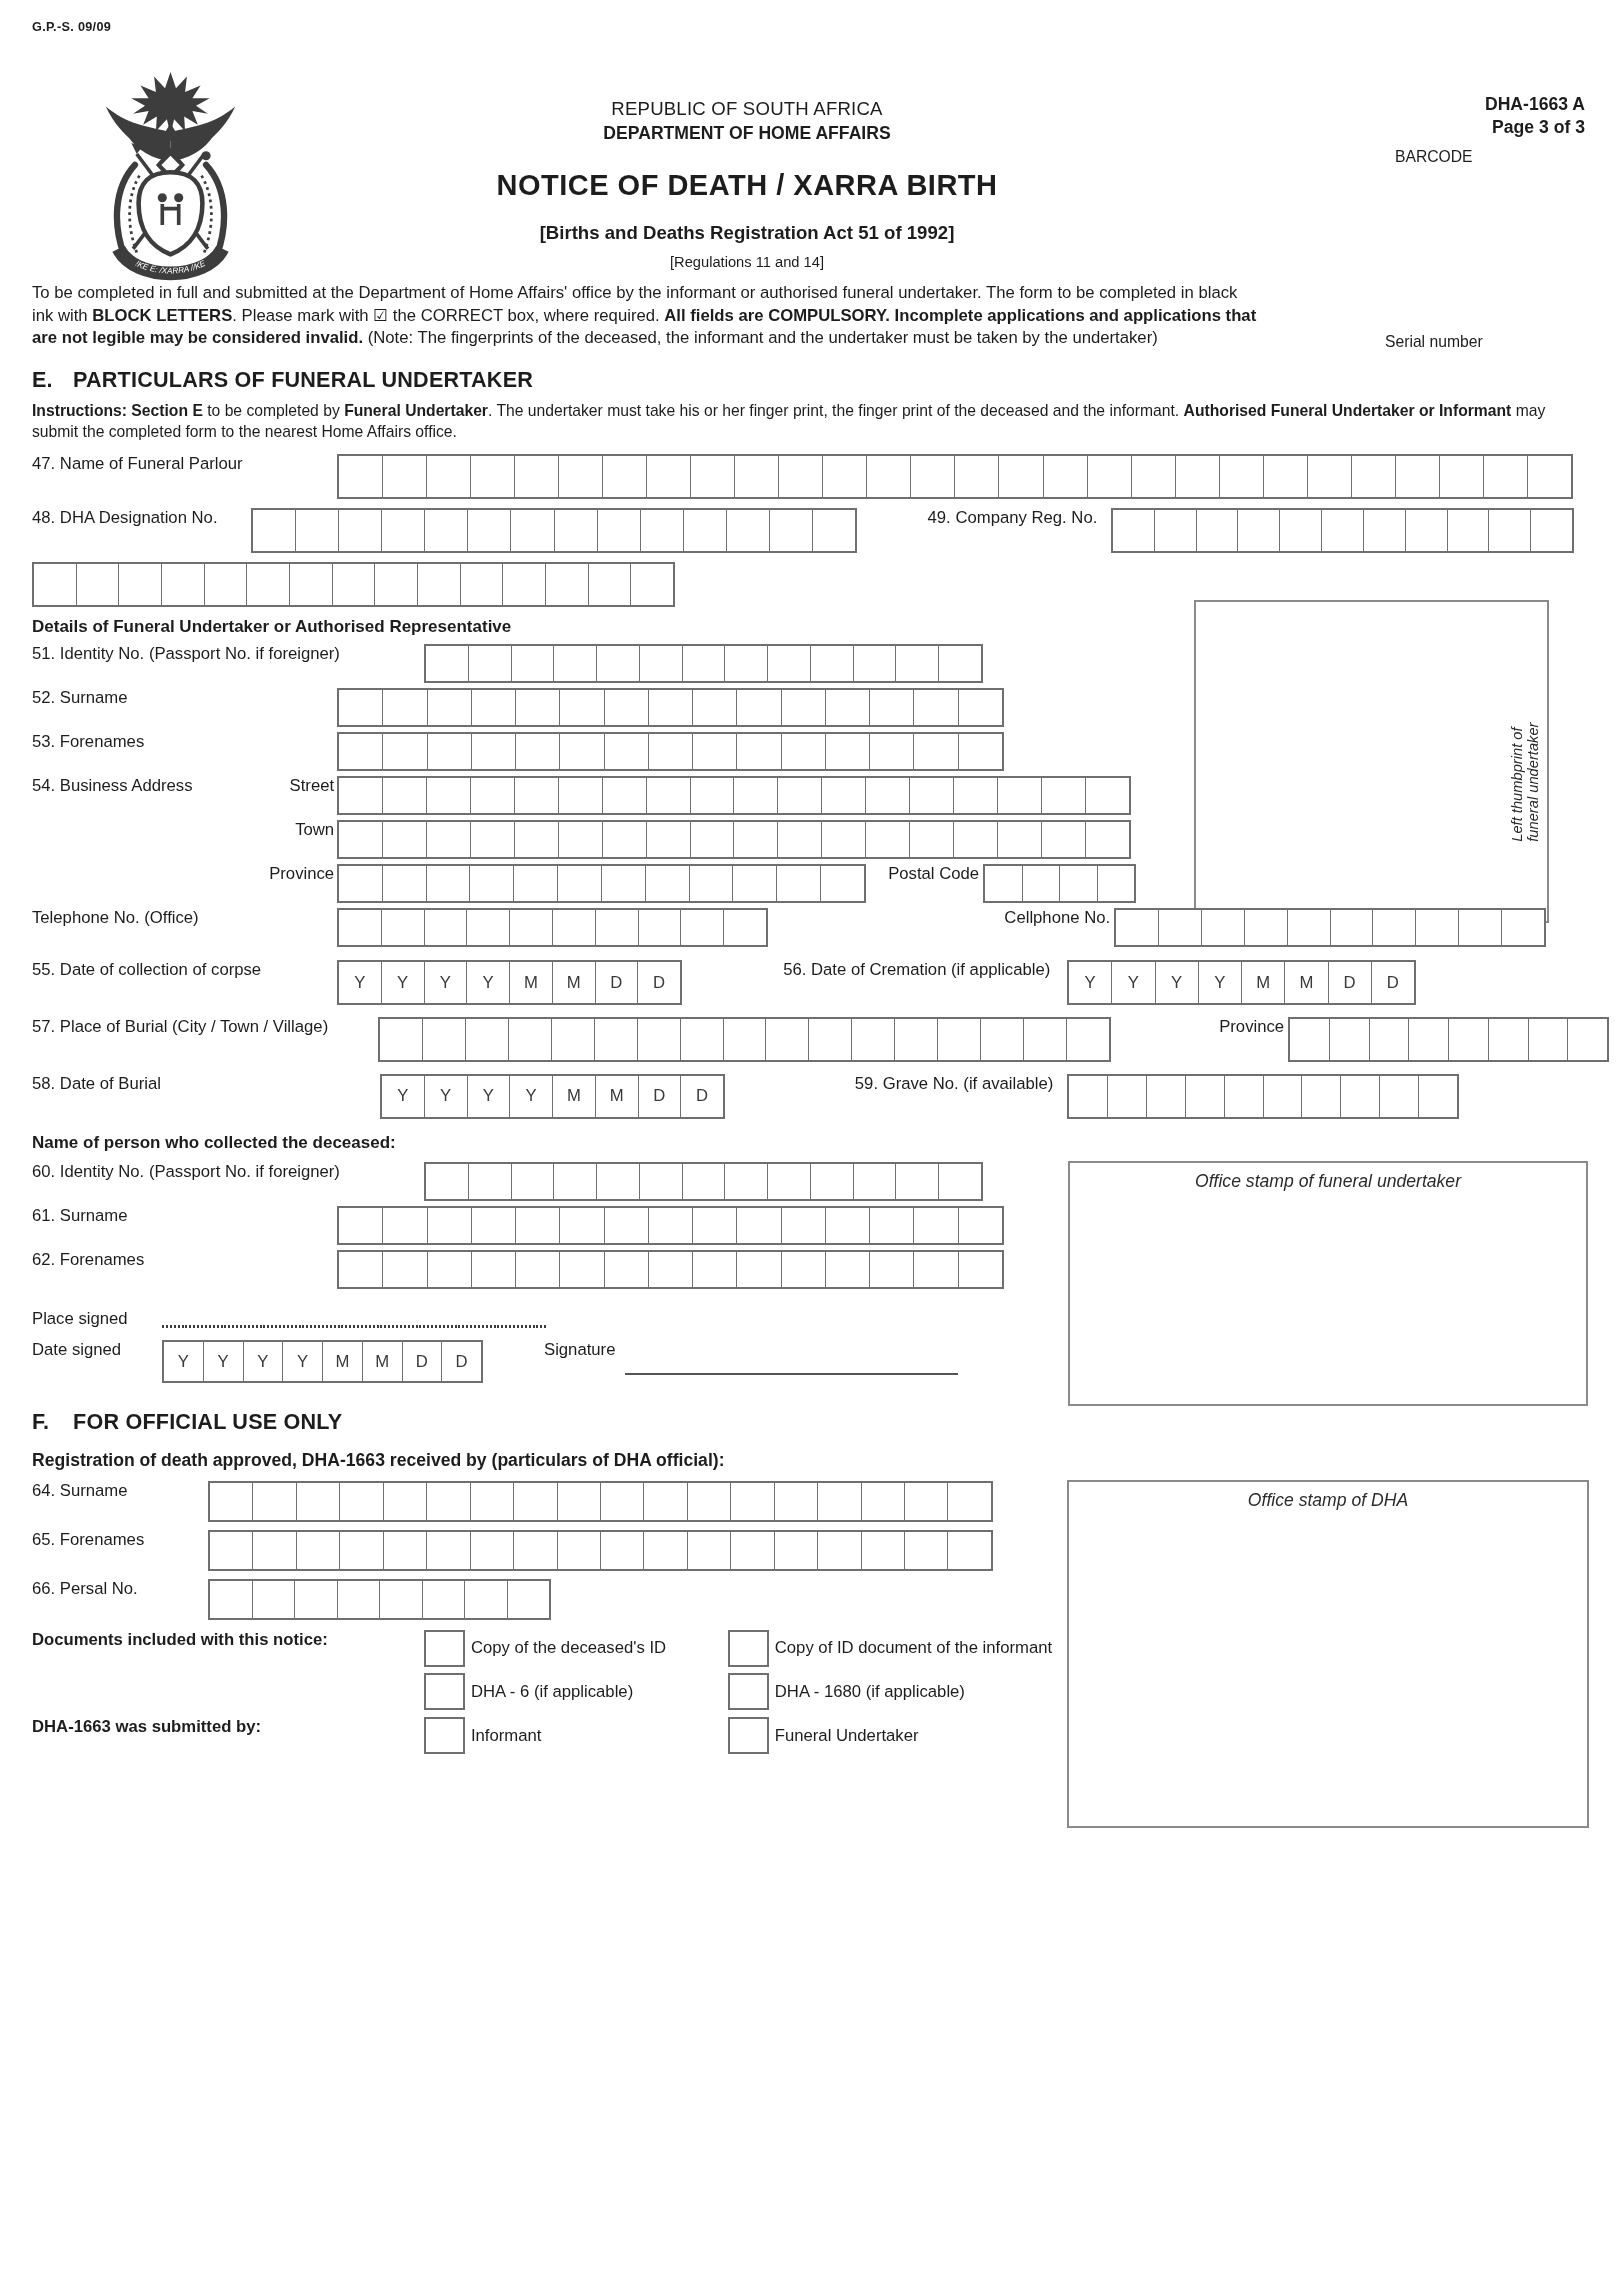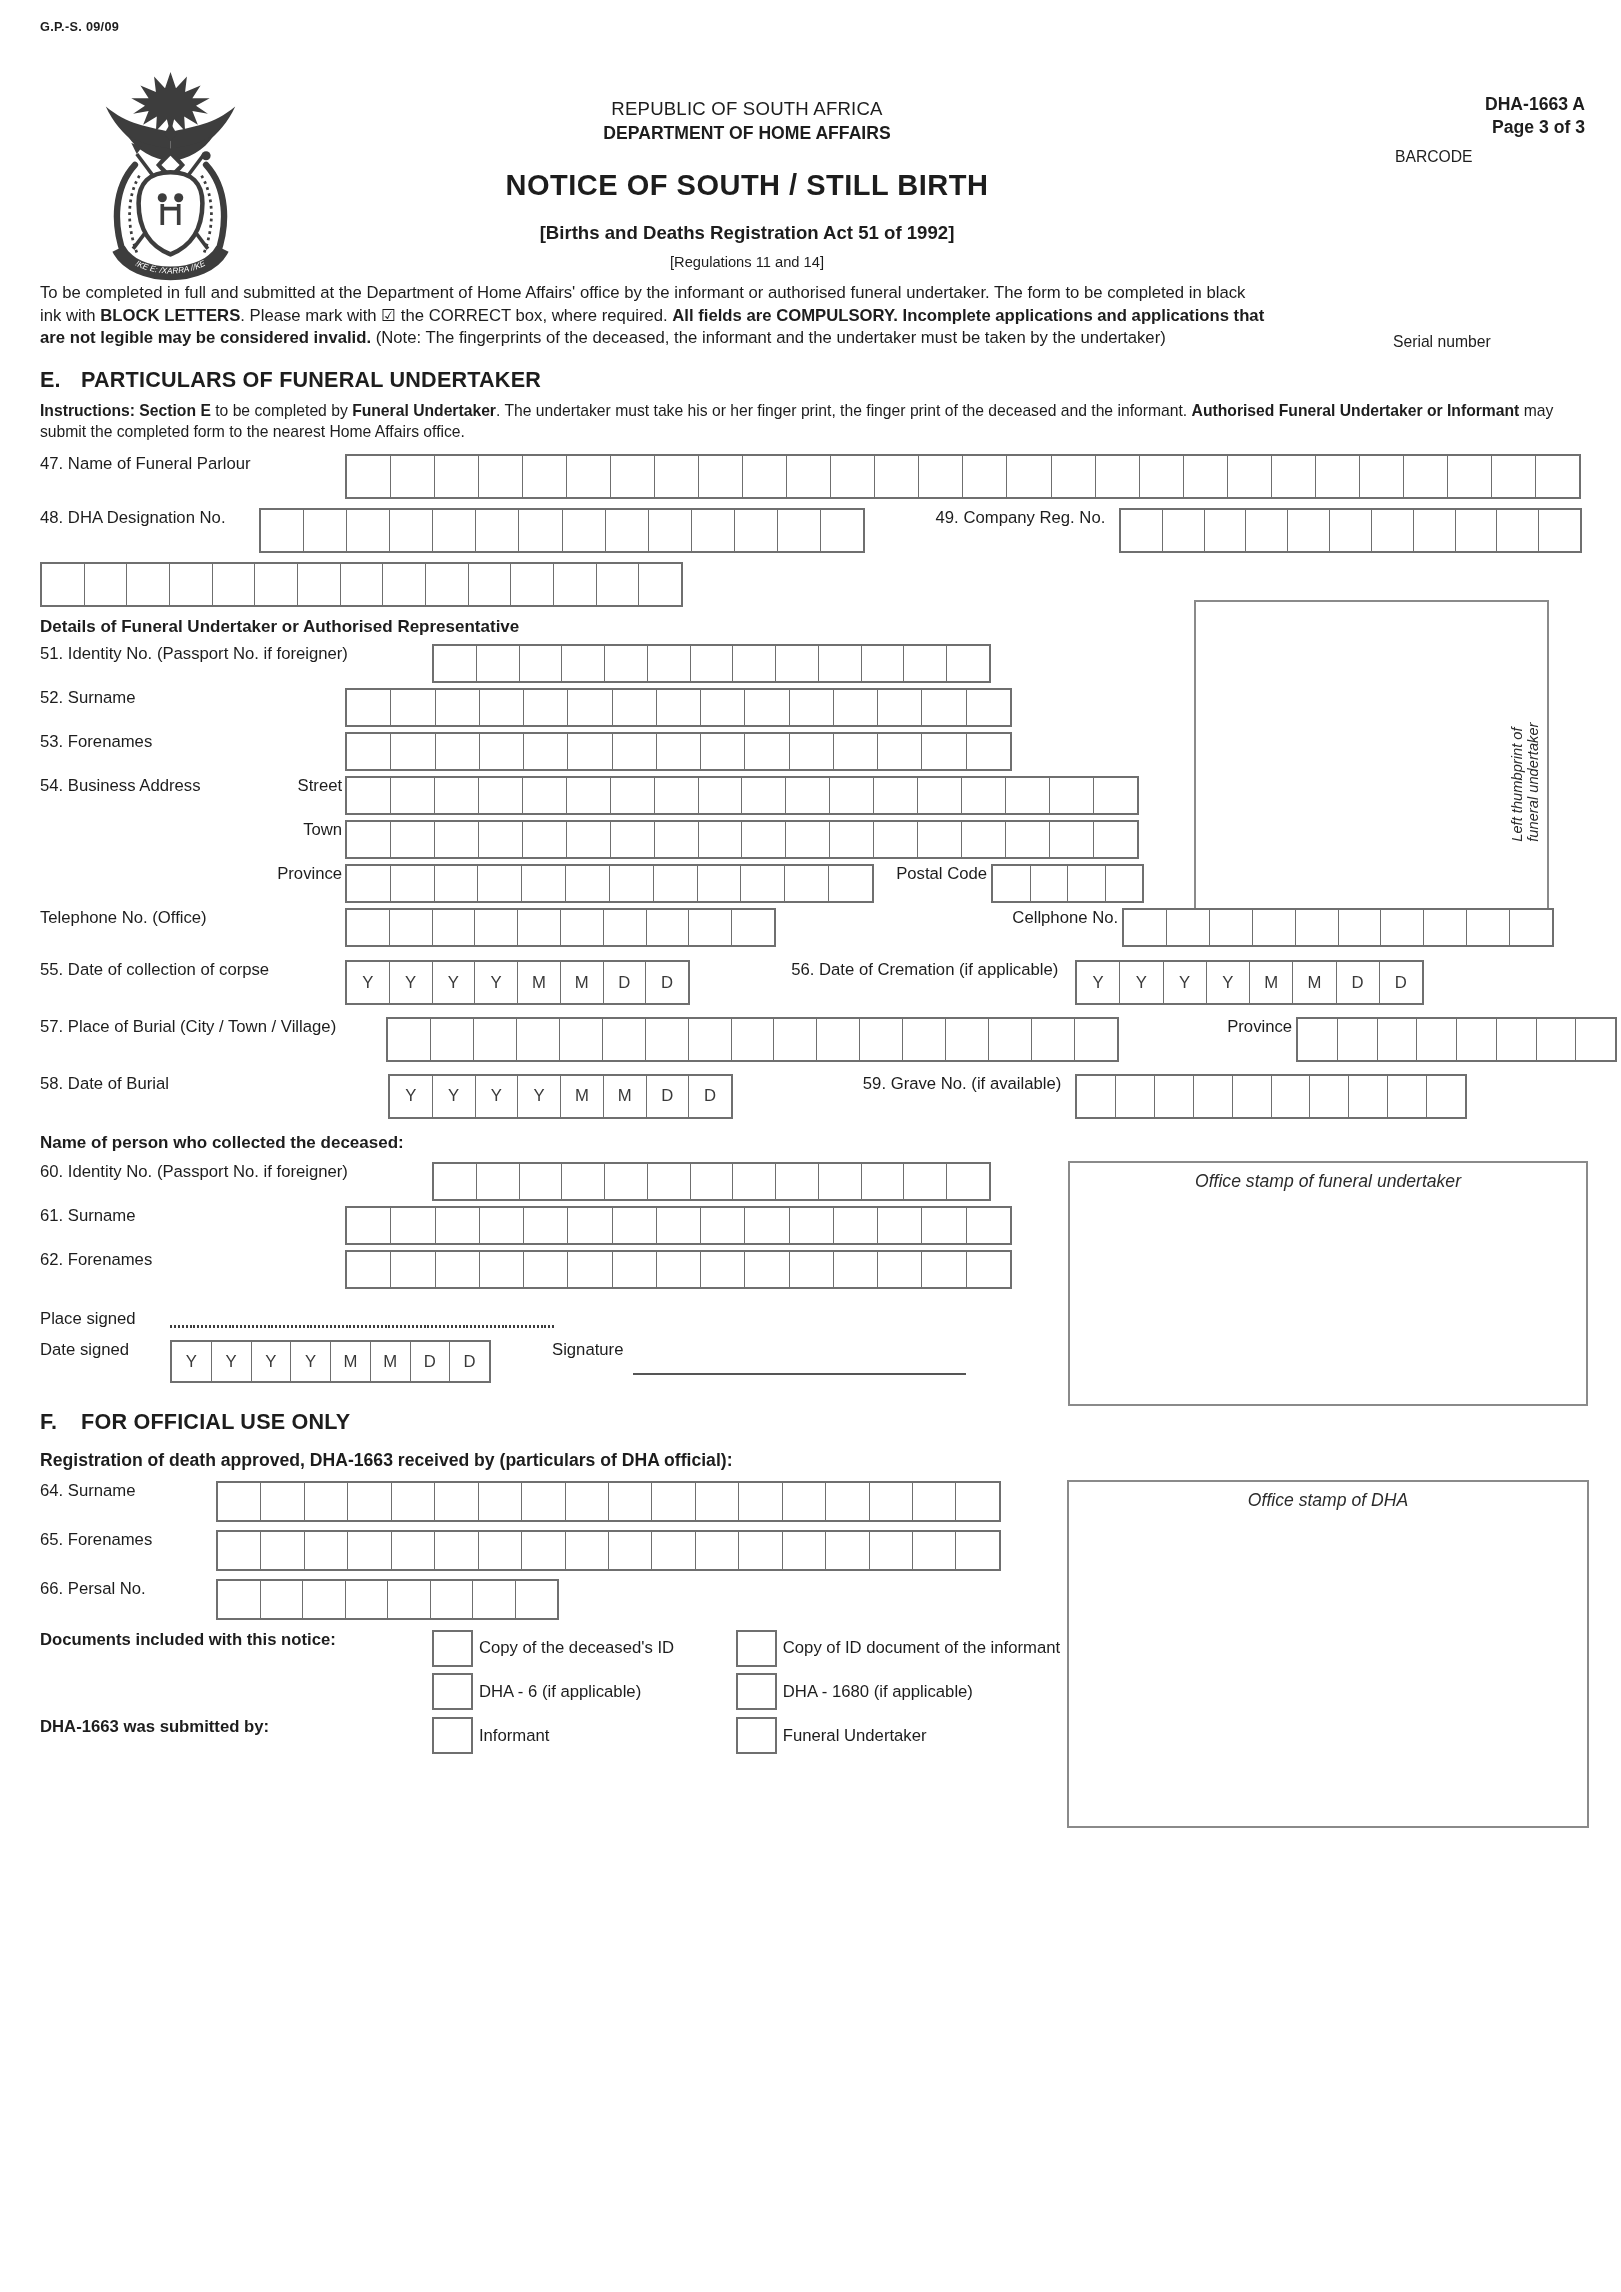--- a/index.html
+++ b/index.html
@@ -1,19 +1,19 @@
 <!DOCTYPE html>
 <html><head>
 <meta charset="utf-8">
 <style>
   * { margin:0; padding:0; box-sizing:border-box; }
   html,body { background:#ffffff; }
   body { font-family:"Liberation Sans","DejaVu Sans",sans-serif; color:#1d1d1d; }
   .sheet { position:relative; width:1621px; height:2293px; background:#fff; overflow:hidden; }
-  .content { position:relative; padding-left:40px; padding-right:0; }
+  .content { position:relative; padding-left:32px; padding-right:0; }
 
   .gps { margin-top:19.6px; font-size:12.7px; font-weight:bold; letter-spacing:0.3px; }
 
   
   .header-spacer { height:235px; }
   .arms { position:absolute; left:93px; top:69px; }
   .hc { position:absolute; left:421px; width:652px; text-align:center; white-space:nowrap; }
   .h-republic { top:98px; font-size:18.6px; letter-spacing:0.2px; }
   .h-dept     { top:123px; font-size:17.6px; font-weight:bold; }
   .h-title    { top:169px; font-size:29px; font-weight:bold; letter-spacing:0.5px; }
@@ -99,21 +99,21 @@
 
       <path id="mottoPath" d="M28,196 C46,232 124,232 142,196" fill="none" stroke="#3d3d3d" stroke-width="15"></path>
       <text font-size="9" font-style="italic" fill="#ffffff">
         <textPath href="#mottoPath" startOffset="50%" text-anchor="middle">!KE E: /XARRA //KE</textPath>
       </text>
     </g>
   </svg>
 
   <div class="hc h-republic">REPUBLIC OF SOUTH AFRICA</div>
   <div class="hc h-dept">DEPARTMENT OF HOME AFFAIRS</div>
-  <div class="hc h-title">NOTICE OF SOUTH / STILL BIRTH</div>
+  <div class="hc h-title">NOTICE OF DEATH / XARRA BIRTH</div>
   <div class="hc h-act">[Births and Deaths Registration Act 51 of 1992]</div>
   <div class="hc h-regs">[Regulations 11 and 14]</div>
 
   <div class="h-right">
     <div>DHA-1663 A</div>
     <div>Page 3 of 3</div>
   </div>
   <div class="h-barcode">BARCODE</div>
 
   <div class="bigbox thumb-box">

